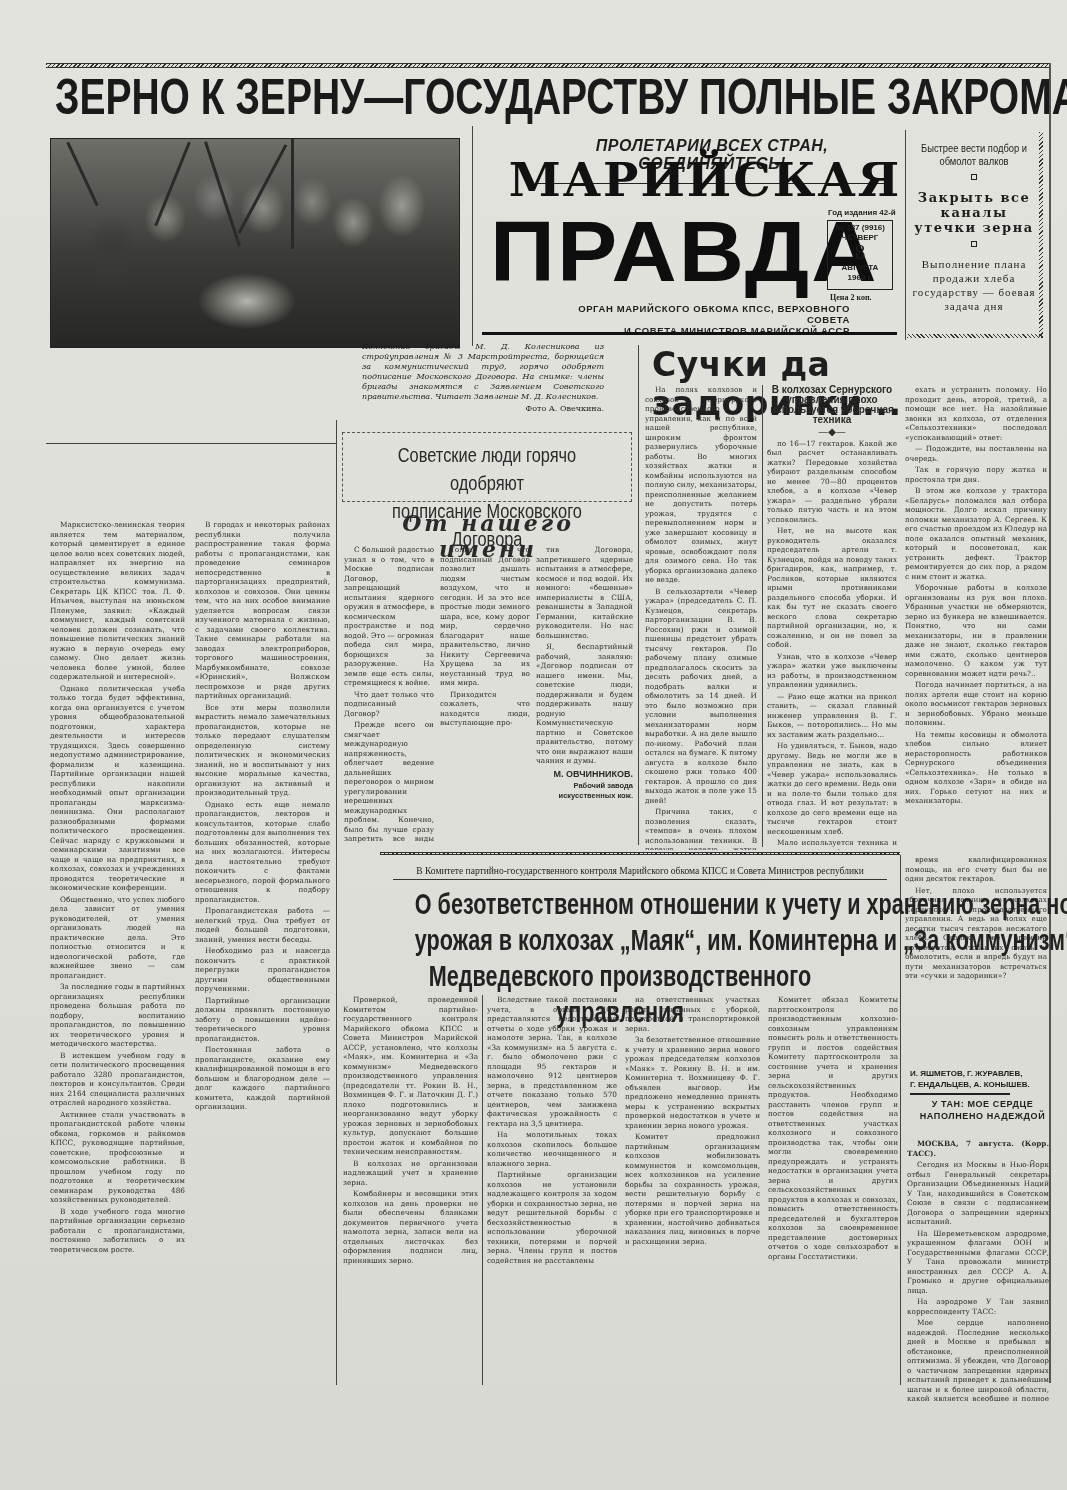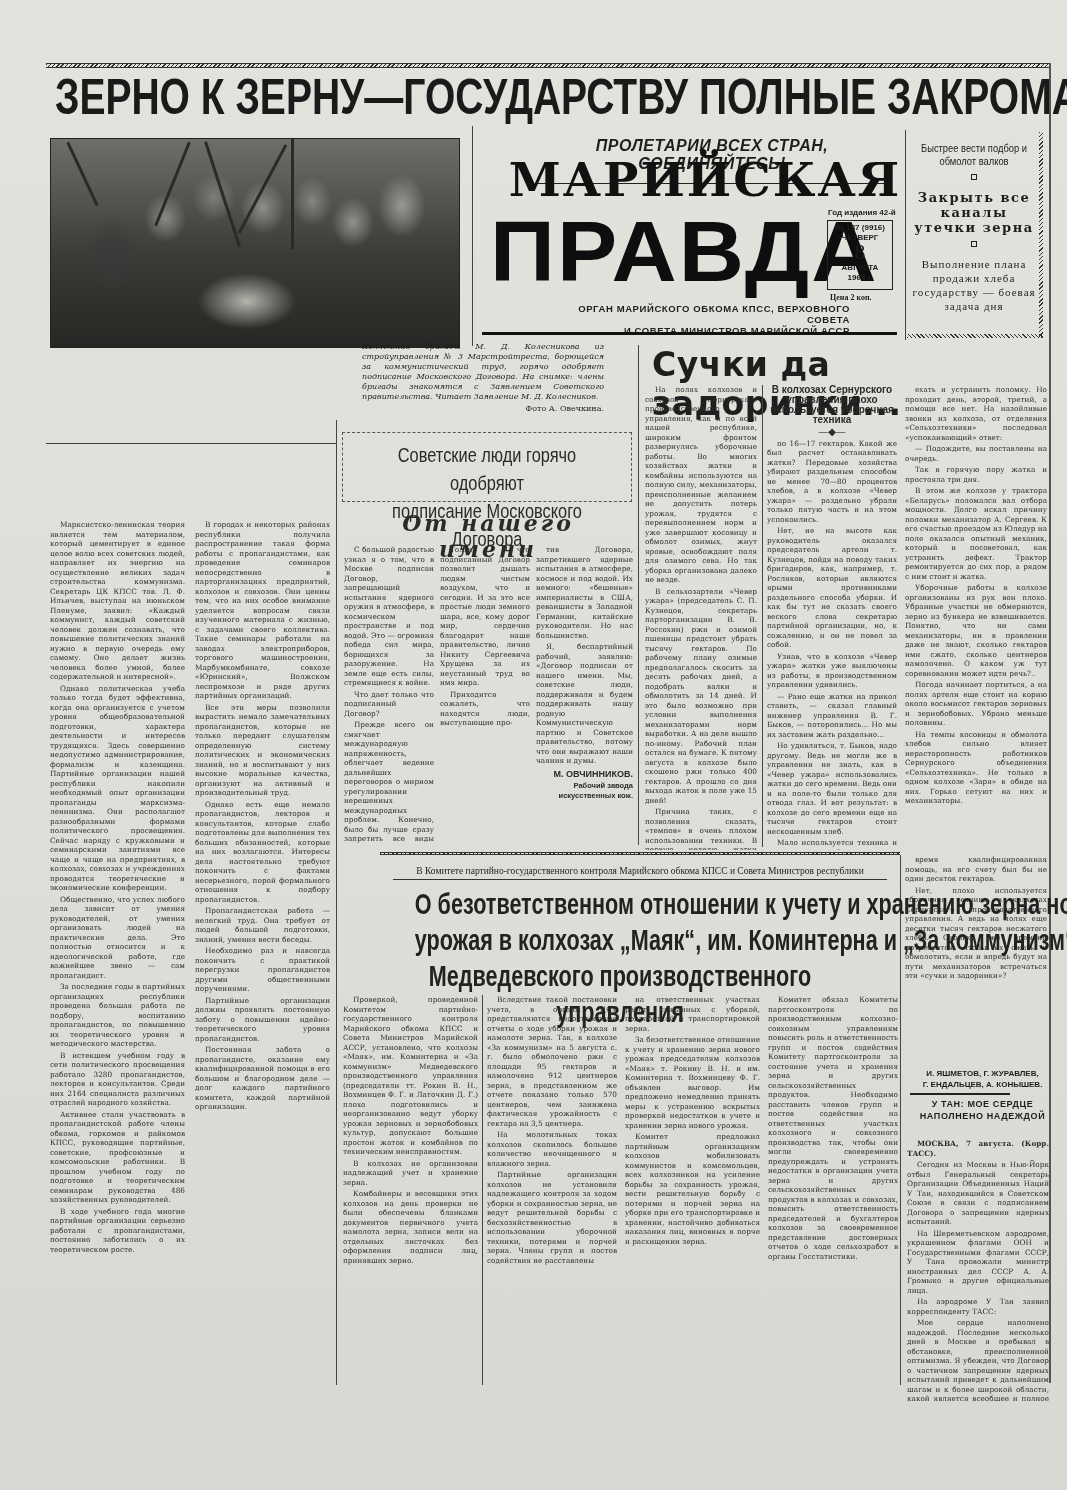--- a/index.html
+++ b/index.html
@@ -108,21 +108,21 @@
 
   .komitet-kicker { left: 380px; top: 865px; width: 520px; text-align: center; font-family: "Liberation Serif", serif;
     font-size: 10px; border-bottom: 1px solid #333; padding-bottom: 3px; transform: scaleX(0.95); }
   .big-head { left: 335px; top: 886px; width: 570px; text-align: center;
     font-family: "Liberation Sans", sans-serif; font-weight: bold; color: #222; }
   .big-head .h { font-size: 30px; line-height: 36px; white-space: nowrap; transform: scaleX(0.72); transform-origin: center; }
   .big-head .h3 { font-size: 30px; line-height: 36px; transform: scaleX(0.72); }
 
   .utan-head { left: 910px; top: 1098px; width: 145px; text-align: center;
     font-family: "Liberation Sans", sans-serif; font-weight: bold; font-size: 9px; line-height: 12px; letter-spacing: 0.6px; }
-  .authors { left: 910px; top: 1068px; width: 145px; text-align: center;
+  .authors { left: 910px; top: 1068px; width: 145px; 
     font-family: "Liberation Sans", sans-serif; font-weight: bold; font-size: 8px; line-height: 11px; }
 </style>
 </head>
 <body>
 
 <div class="page">
 
   <div class="abs hatch-rule" style="left:46px; top:63px; width:1004px;"></div>
   <div class="vline" style="left:1049px; top:63px; height:1320px; width:2px; background:#555;"></div>
 

